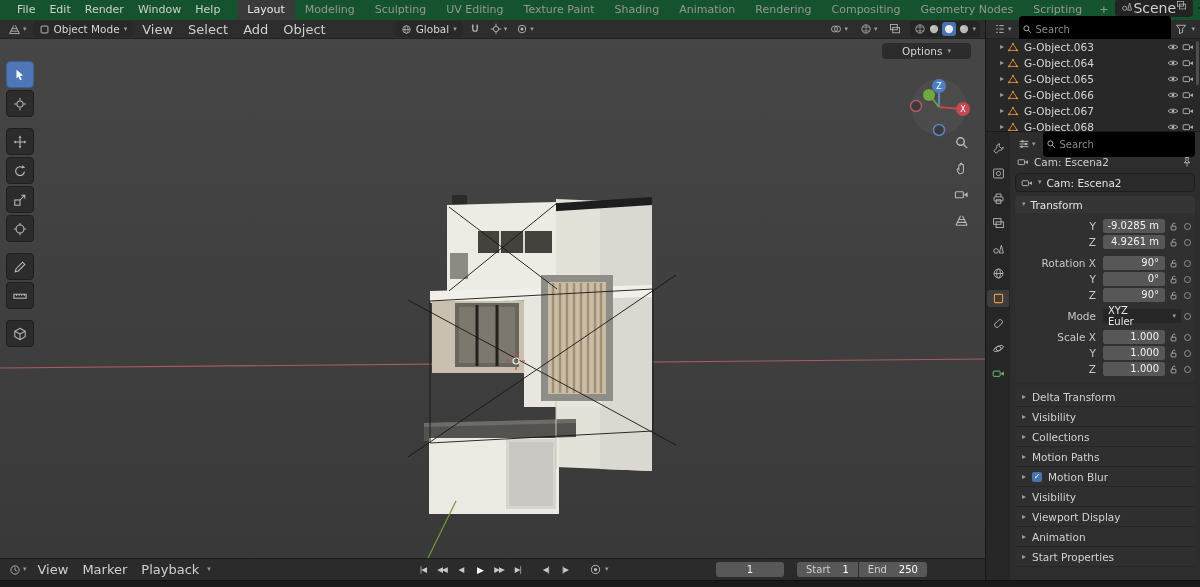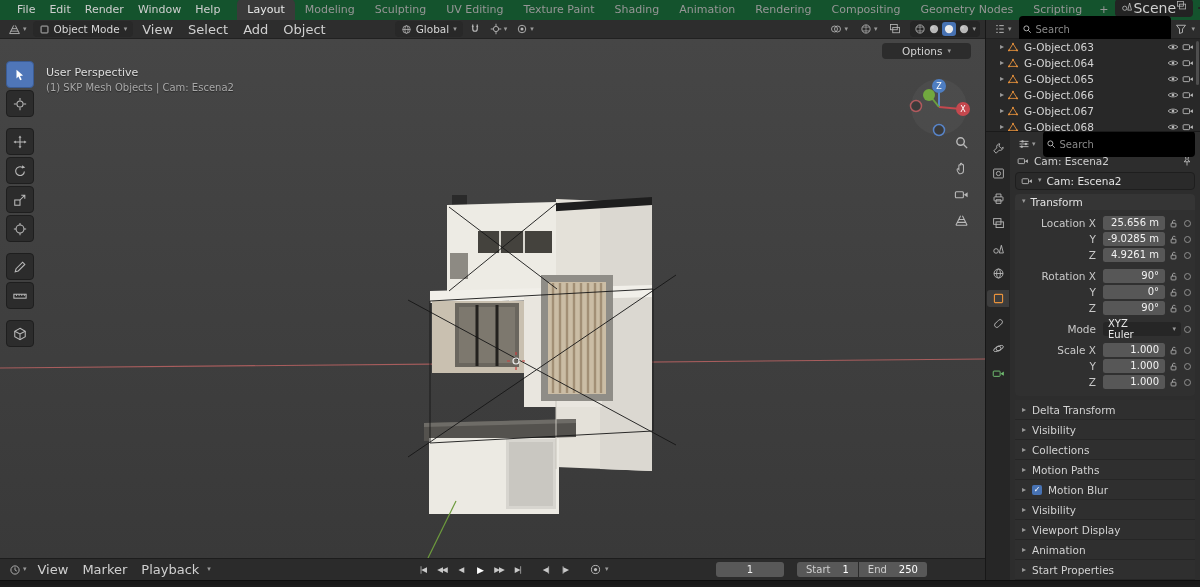--- a/index.html
+++ b/index.html
@@ -431,24 +431,20 @@
         </g>
 
         <g>
           <circle cx="516" cy="322" r="3" fill="none" stroke="#e8e8e8" stroke-width="1.2"></circle>
           <path d="M516 316v-3M516 328v3M510 322h-3M522 322h3" stroke="#cc3f3f" stroke-width="1.2"></path>
         </g>
 
         <path d="M456 462 L428 519" stroke="#6d9b3d" stroke-width="1.2"></path>
       </svg>
 
-      <div class="vp-text">
-        <div class="l1">User Perspective</div>
-        <div class="l2">(1) SKP Mesh Objects | Cam: Escena2</div>
-      </div>
 
       <div class="options-pill">
         <span>Options</span>
         <span class="chev">▾</span>
       </div>
 
       <div id="toolshelf">
         <div class="tool active">
             <svg class="ic" width="14" height="14" style="color:#fff">
               <use href="#i-cursor"></use>
@@ -769,30 +765,20 @@
           <span class="chev">▾</span>
           <span>Cam: Escena2</span>
         </div>
 
         <div class="phead">
           <span class="chev">▾</span>
           <span>Transform</span>
         </div>
         <div class="pbody">
           <div class="trow">
-            <span class="tlbl">Location X</span>
-            <span class="tfield">25.656 m</span>
-            <span class="tlock">
-                <svg class="ic" width="11" height="11">
-                  <use href="#i-lock"></use>
-                </svg>
-              </span>
-            <span class="tdot"></span>
-          </div>
-          <div class="trow">
             <span class="tlbl">Y</span>
             <span class="tfield">-9.0285 m</span>
             <span class="tlock">
                 <svg class="ic" width="11" height="11">
                   <use href="#i-lock"></use>
                 </svg>
               </span>
             <span class="tdot"></span>
           </div>
           <div class="trow">

